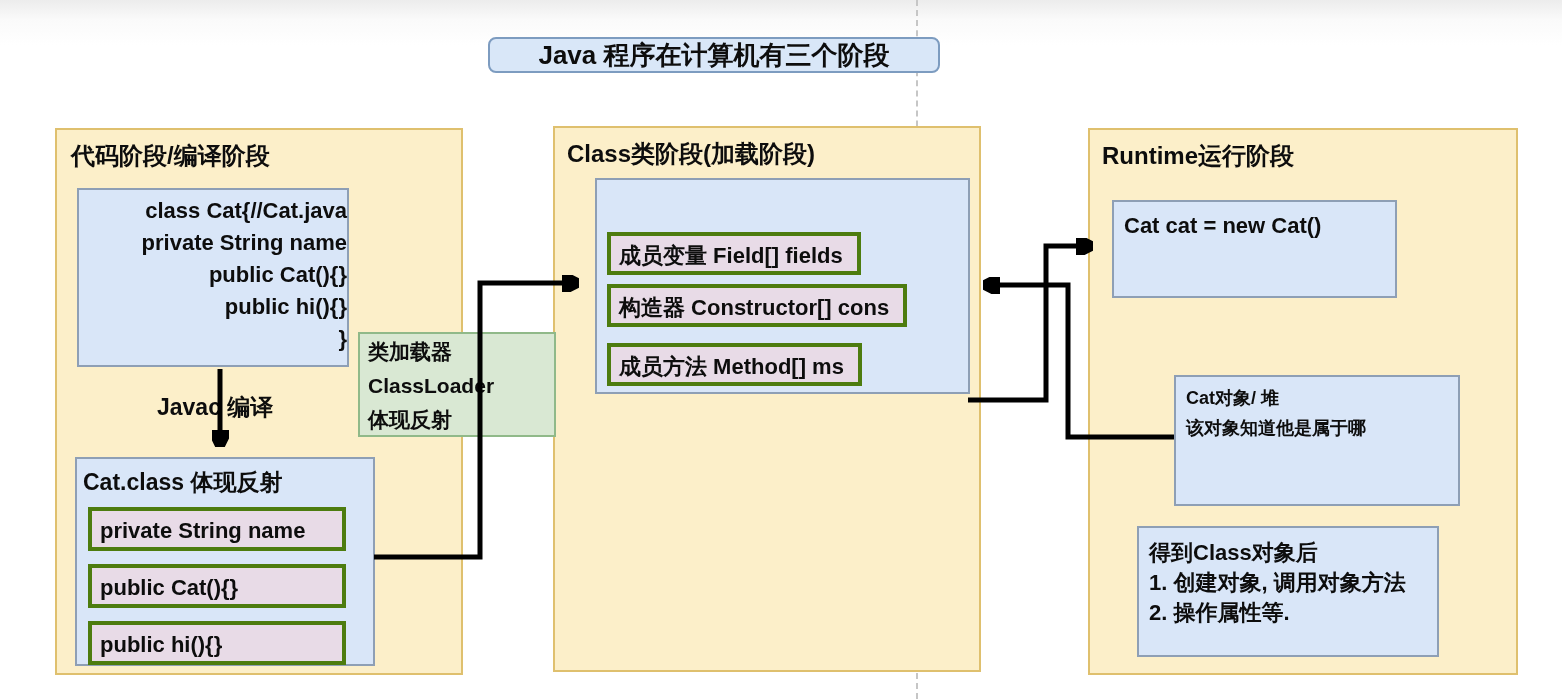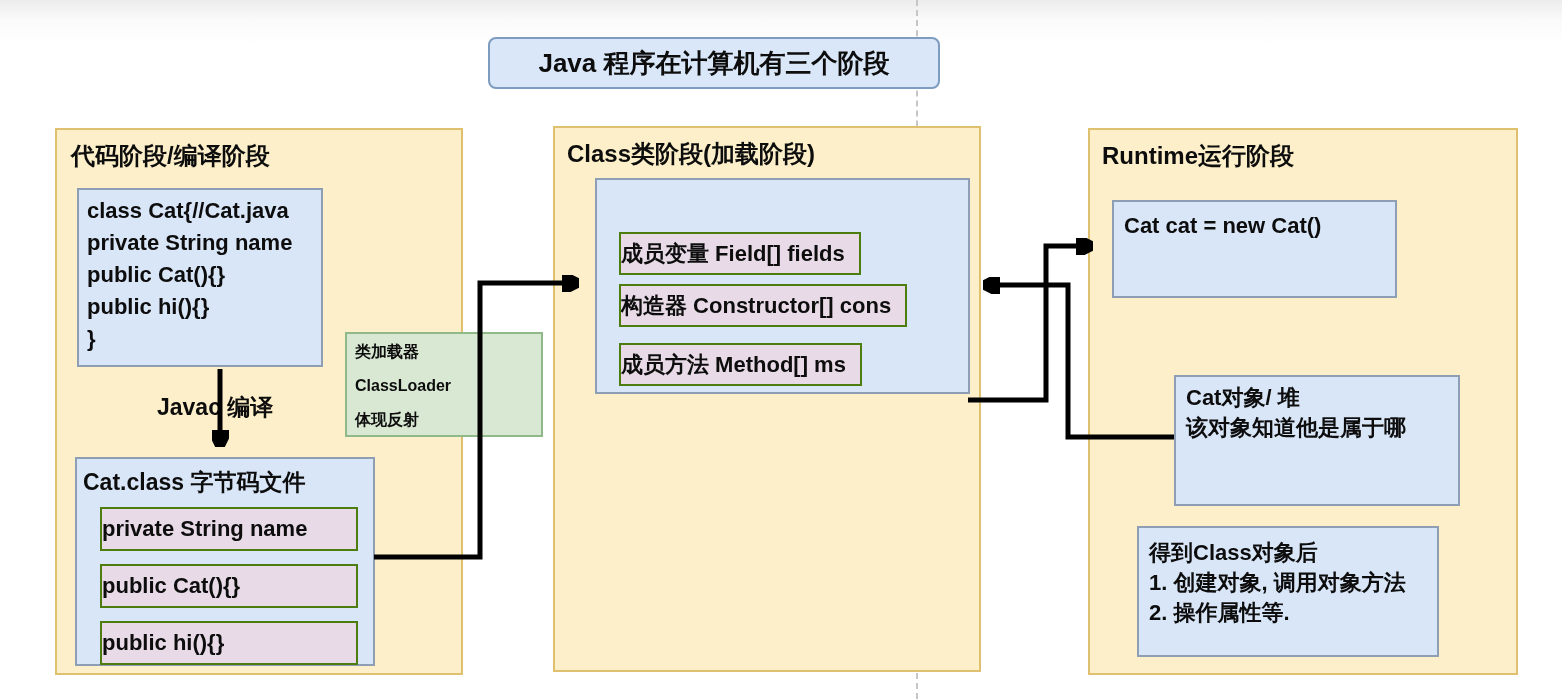--- a/index.html
+++ b/index.html
@@ -14,21 +14,21 @@
     color: #0d0d0d;
   }
   .dashed-guide {
     position: absolute;
     left: 916px; top: 0; height: 699px; width: 0;
     border-left: 2px dashed #c6c6c6;
     z-index: 0;
   }
   .title-box {
     position: absolute;
-    left: 488px; top: 37px; width: 452px; height: 52px;
+    left: 488px; top: 37px; width: 452px; height: 36px;
     background: #d9e7f8;
     border: 2px solid #7d9cc0;
     border-radius: 8px;
     display: flex; align-items: center; justify-content: center;
     font-size: 26px;
     z-index: 1;
     box-sizing: border-box;
   }
   .panel {
     position: absolute;
@@ -44,68 +44,68 @@
   }
   .blue-box {
     position: absolute;
     background: #d9e6f8;
     border: 2px solid #8e9fb5;
     box-sizing: border-box;
   }
   .pink-row {
     position: absolute;
     background: #e8dbe7;
-    border: 2px solid #4d7c0f;
+    border: 4px solid #4d7c0f;
     box-sizing: border-box;
     font-size: 22px;
     line-height: 40px;
+    padding-left: 8px;
     white-space: nowrap;
     overflow: hidden;
-    margin-left: 12px;
   }
   .code-line { white-space: nowrap; }
   #left-panel   { left: 55px;   top: 128px; width: 408px; height: 547px; }
   #middle-panel { left: 553px;  top: 126px; width: 428px; height: 546px; }
   #right-panel  { left: 1088px; top: 128px; width: 430px; height: 547px; }
 
   #source-box {
-    left: 20px; top: 58px; width: 246px; height: 179px;
+    left: 20px; top: 58px; width: 272px; height: 179px;
     padding: 5px 0 0 8px;
-    font-size: 22px; line-height: 32px;
+    font-size: 22px; line-height: 32px; text-align: right;
   }
   #javac-label {
     position: absolute; left: 100px; top: 262px;
     font-size: 23px; white-space: nowrap;
   }
   #bytecode-box { left: 18px; top: 327px; width: 300px; height: 209px; }
   #bytecode-box .box-heading { padding: 8px 0 0 6px; font-size: 23px; white-space: nowrap; }
   #bytecode-box .pink-row { left: 11px; width: 258px; height: 44px; }
 
   #green-note {
     position: absolute;
-    left: 345px; top: 332px; width: 198px; height: 105px;
+    left: 358px; top: 332px; width: 198px; height: 105px;
     background: #d9e8d3;
     border: 2px solid #90b989;
     box-sizing: border-box;
     padding: 1px 0 0 8px;
-    font-size: 16px; line-height: 34px;
+    font-size: 21px; line-height: 34px;
     z-index: 2;
   }
 
   #heap-box { left: 40px; top: 50px; width: 375px; height: 216px; }
   #heap-box .box-heading { padding: 7px 0 0 10px; font-size: 23px; white-space: nowrap; }
   #heap-box .pink-row { left: 10px; height: 43px; line-height: 39px; padding-right: 14px; width: auto; }
 
   #runtime-code-box {
     left: 22px; top: 70px; width: 285px; height: 98px;
     padding: 8px 0 0 10px; font-size: 22px; line-height: 31px;
   }
   #cat-object-box {
     left: 84px; top: 245px; width: 286px; height: 131px;
-    padding: 6px 0 0 10px; font-size: 22px; line-height: 30px;
+    padding: 6px 0 0 10px; font-size: 18px; line-height: 30px;
   }
   #usage-box {
     left: 47px; top: 396px; width: 302px; height: 131px;
     padding: 10px 0 0 10px; font-size: 22px; line-height: 30px;
   }
 
   #arrow-layer {
     position: absolute; left: 0; top: 0;
     z-index: 3;
     pointer-events: none;
@@ -130,21 +130,21 @@
       <div class="code-line">class Cat{//Cat.java</div>
       <div class="code-line">private String name</div>
       <div class="code-line">public Cat(){}</div>
       <div class="code-line">public hi(){}</div>
       <div class="code-line">}</div>
     </div>
 
     <div id="javac-label">Javac 编译</div>
 
     <div id="bytecode-box" class="blue-box">
-      <div class="box-heading">Cat.class 字节码文件</div>
+      <div class="box-heading">Cat.class 体现反射</div>
       <div class="pink-row" style="top:48px;">private String name</div>
       <div class="pink-row" style="top:105px;">public Cat(){}</div>
       <div class="pink-row" style="top:162px;">public hi(){}</div>
     </div>
   </div>
 
   <div id="green-note">
     <div>类加载器</div>
     <div>ClassLoader</div>
     <div>体现反射</div>

